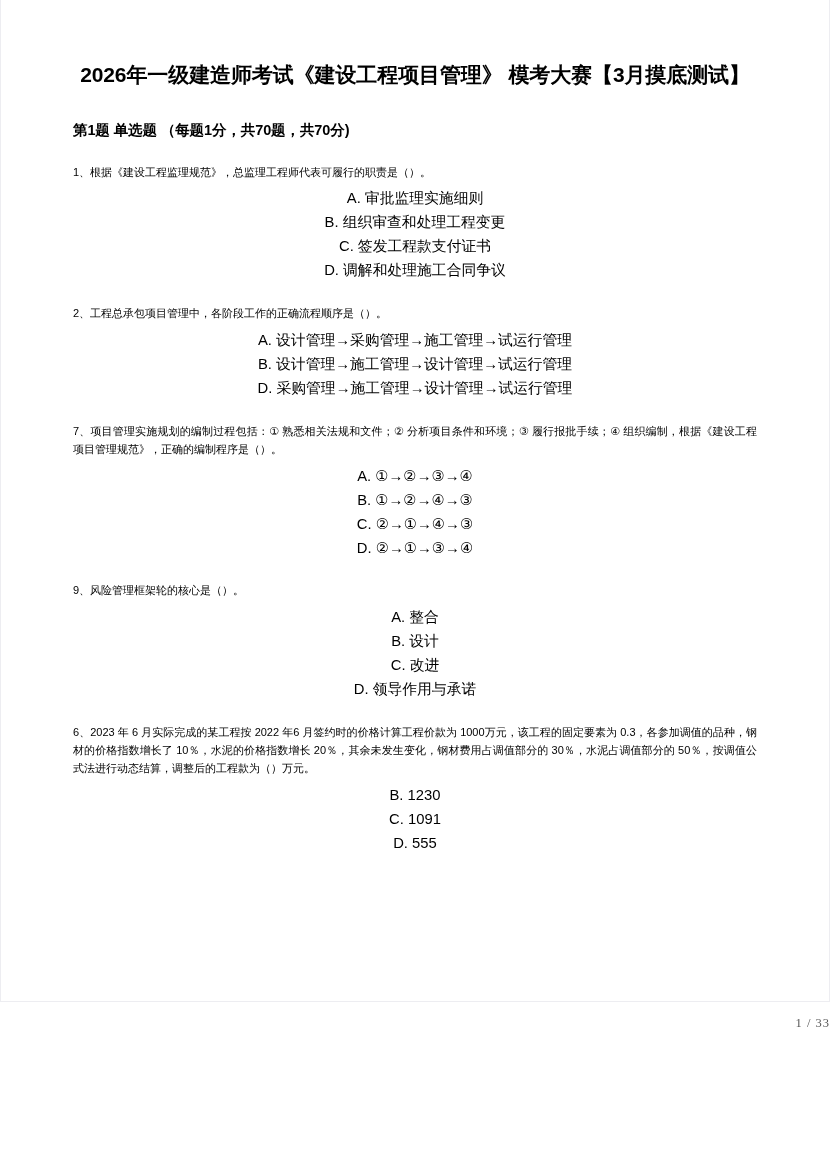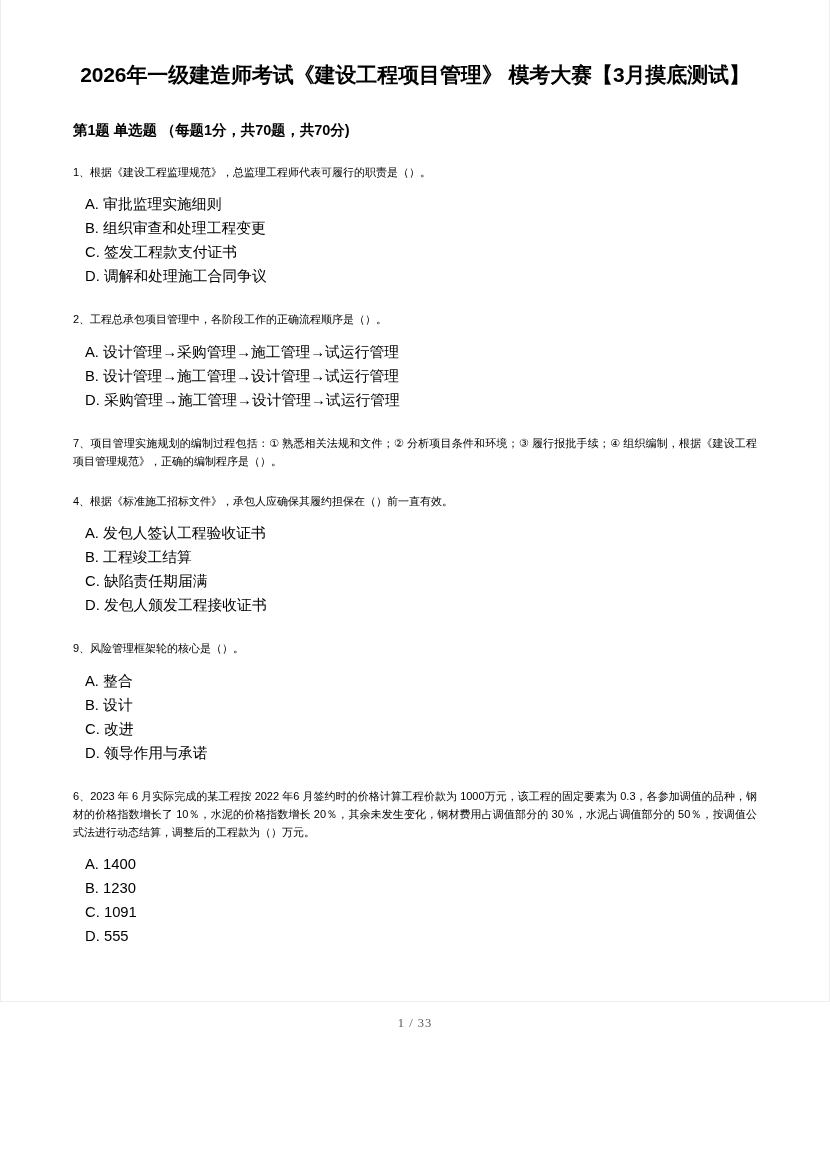--- a/index.html
+++ b/index.html
@@ -48,34 +48,35 @@
   }
   .q-stem {
     font-size: 11px;
     line-height: 1.62;
     margin: 0 0 6px 0;
     text-align: justify;
     text-justify: inter-ideograph;
   }
   .q-options {
     list-style: none;
-    margin: 12px;
+    margin: 4px;
     padding: 0;
+    text-align: center;
   }
   .q-options li {
     font-size: 14.8px;
     line-height: 1.62;
     white-space: pre;
   }
   .footer {
     width: 830px;
     height: 42px;
     display: flex;
     align-items: center;
-    justify-content: center;
+    justify-content: flex-end;
     font-family: "Liberation Serif", "DejaVu Serif", serif;
     font-size: 12.5px;
     color: #555555;
     letter-spacing: 1px;
   }
 </style>
 </head>
 <body>
 
 <div class="page">
@@ -98,46 +99,42 @@
     <p class="q-stem">2、工程总承包项目管理中，各阶段工作的正确流程顺序是（）。</p>
     <ul class="q-options">
       <li>A. 设计管理→采购管理→施工管理→试运行管理</li>
       <li>B. 设计管理→施工管理→设计管理→试运行管理</li>
       <li>D. 采购管理→施工管理→设计管理→试运行管理</li>
     </ul>
   </div>
 
   <div class="question">
     <p class="q-stem">7、项目管理实施规划的编制过程包括：① 熟悉相关法规和文件；② 分析项目条件和环境；③ 履行报批手续；④ 组织编制，根据《建设工程项目管理规范》，正确的编制程序是（）。</p>
+    <ul class="q-options">
+      <li>A. ①→②→③→④</li>
+      <li>B. ①→②→④→③</li>
+      <li>C. ②→①→④→③</li>
+      <li>D. ②→①→③→④</li>
+    </ul>
   </div>
 
-  <div class="question">
-    <p class="q-stem">4、根据《标准施工招标文件》，承包人应确保其履约担保在（）前一直有效。</p>
-    <ul class="q-options">
-      <li>A. 发包人签认工程验收证书</li>
-      <li>B. 工程竣工结算</li>
-      <li>C. 缺陷责任期届满</li>
-      <li>D. 发包人颁发工程接收证书</li>
-    </ul>
-  </div>
 
   <div class="question">
     <p class="q-stem">9、风险管理框架轮的核心是（）。</p>
     <ul class="q-options">
       <li>A. 整合</li>
       <li>B. 设计</li>
       <li>C. 改进</li>
       <li>D. 领导作用与承诺</li>
     </ul>
   </div>
 
   <div class="question">
     <p class="q-stem">6、2023 年 6 月实际完成的某工程按 2022 年6 月签约时的价格计算工程价款为 1000万元，该工程的固定要素为 0.3，各参加调值的品种，钢材的价格指数增长了 10％，水泥的价格指数增长 20％，其余未发生变化，钢材费用占调值部分的 30％，水泥占调值部分的 50％，按调值公式法进行动态结算，调整后的工程款为（）万元。</p>
     <ul class="q-options">
-      <li>A. 1400</li>
       <li>B. 1230</li>
       <li>C. 1091</li>
       <li>D. 555</li>
     </ul>
   </div>
 
 </div>
 
 <div class="footer">
   <span>1 / 33</span>

